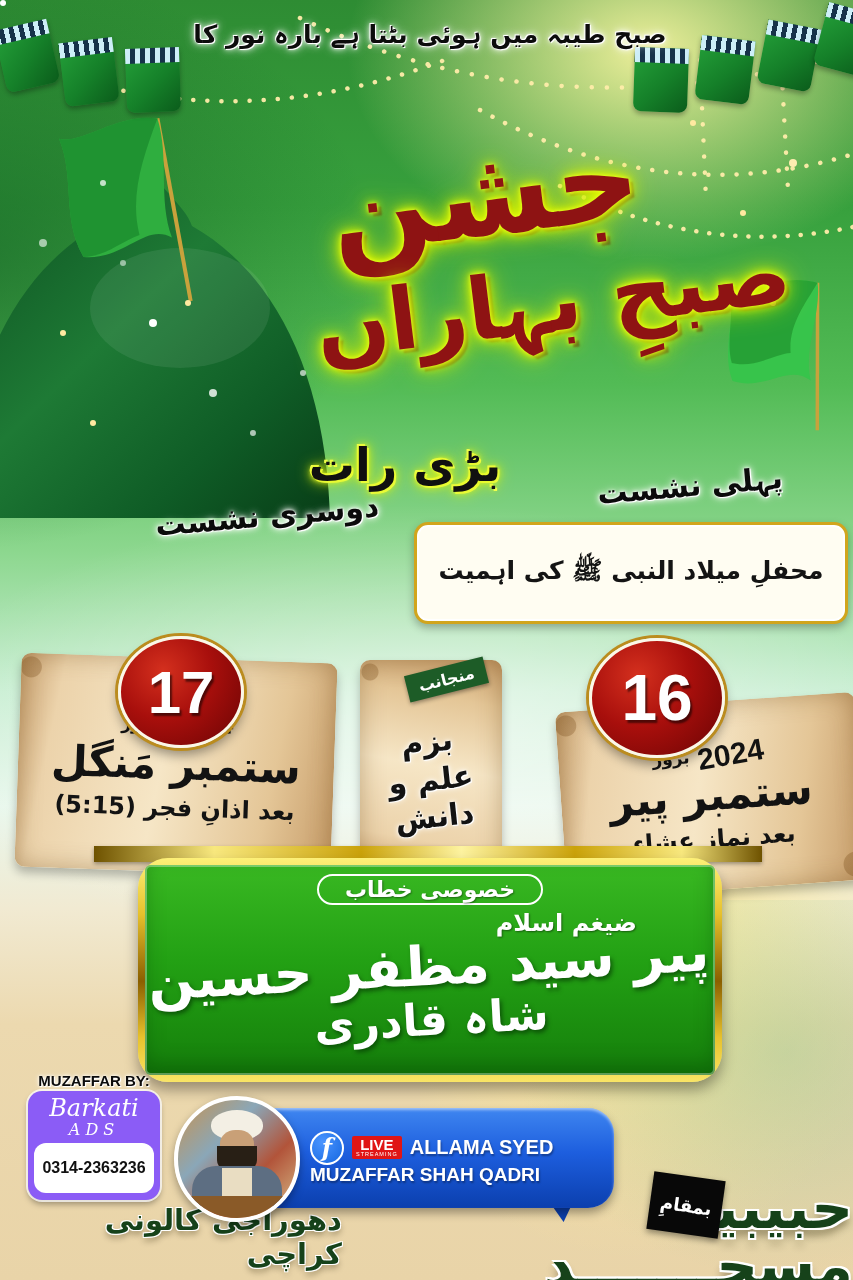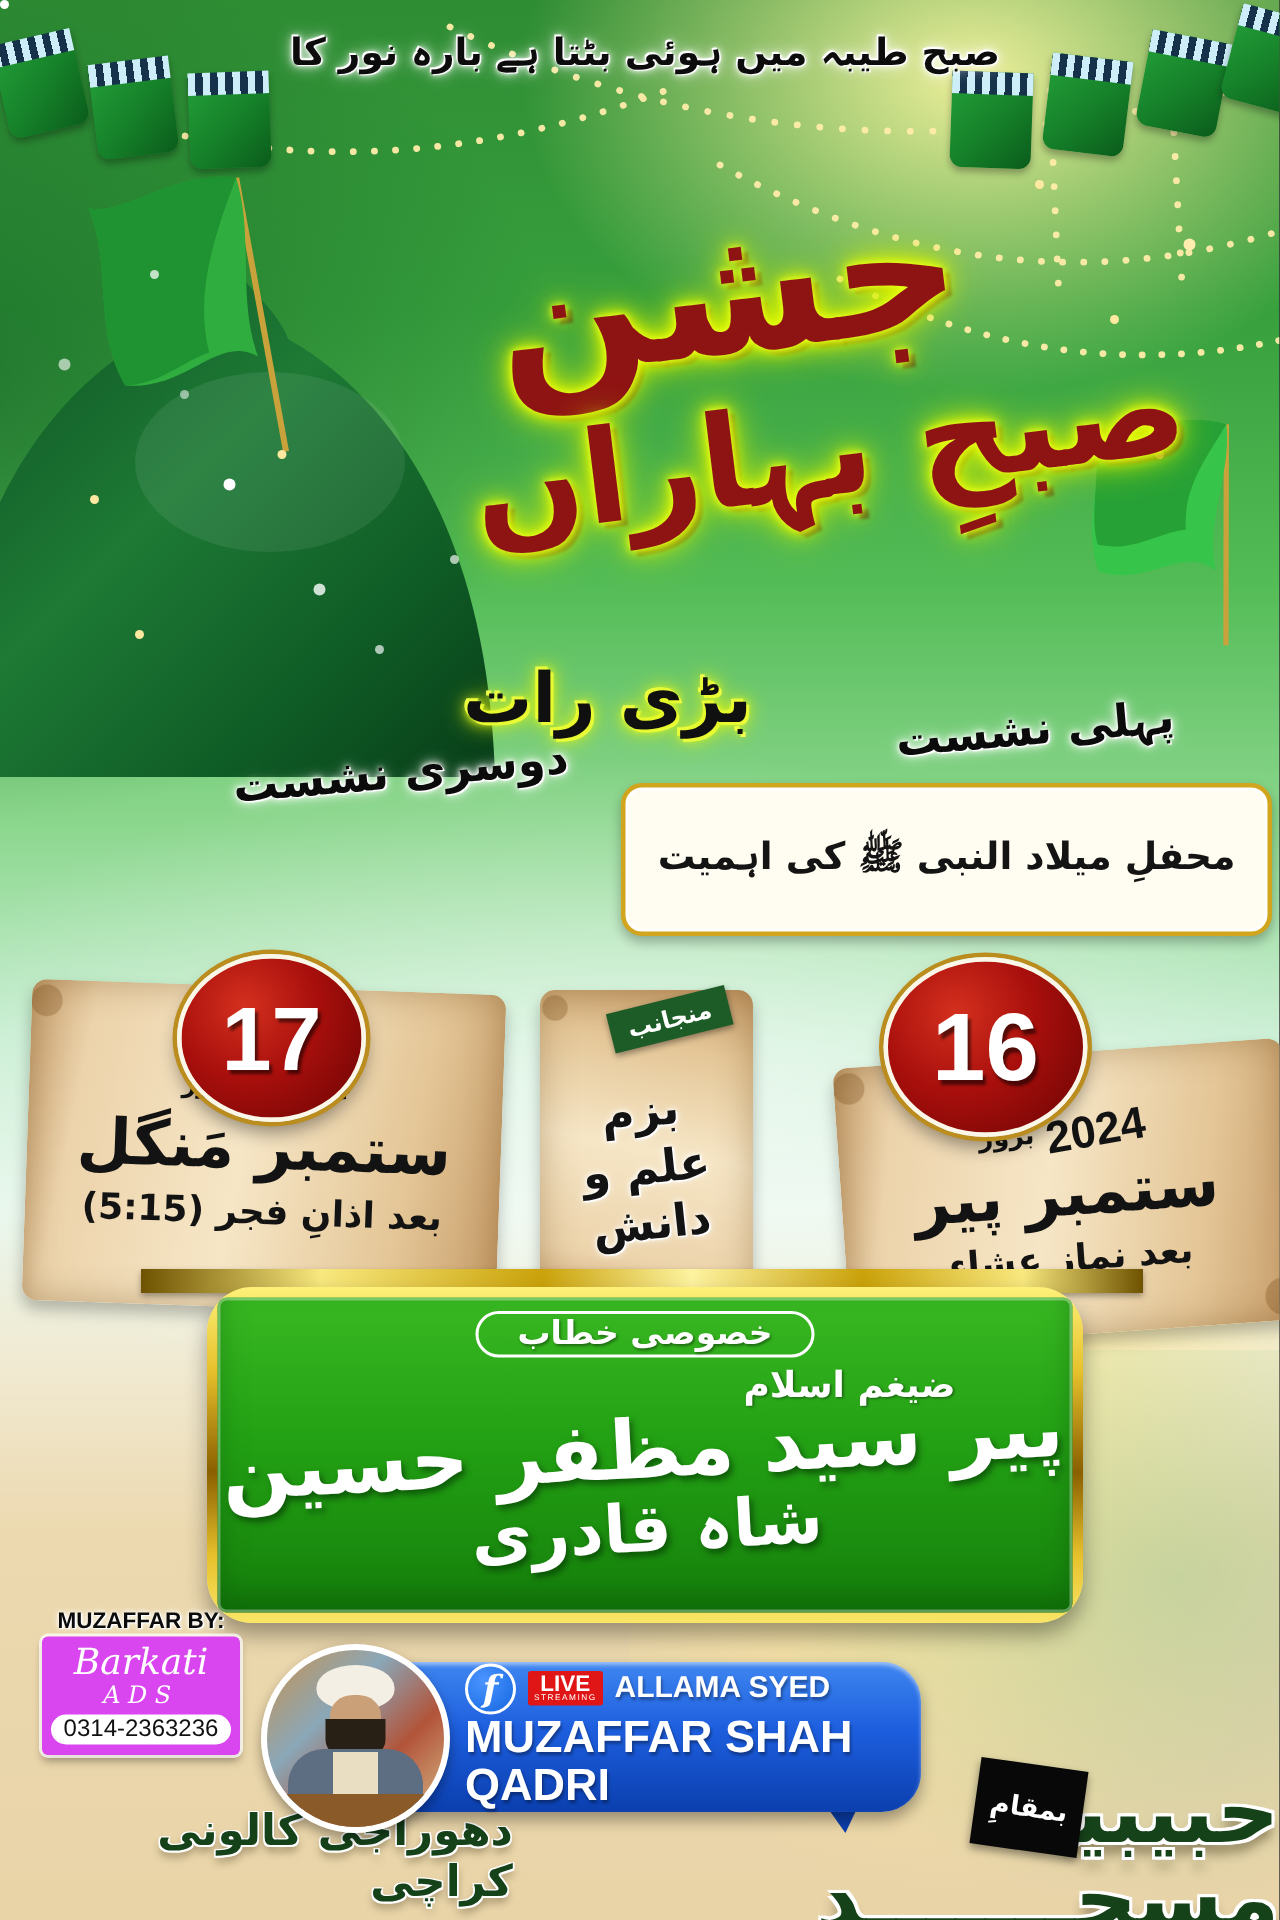--- a/index.html
+++ b/index.html
@@ -108,26 +108,26 @@
   .addr-honorific{align-self:flex-start;margin:4px 78px 0 0;font-size:24px;font-weight:bold;
     text-shadow:1px 1px 2px rgba(0,0,0,.45);}
   .addr-name{transform:rotate(-3deg);text-align:center;font-weight:bold;line-height:1.02;margin-top:2px;
     text-shadow:2px 3px 4px rgba(0,40,0,.55);}
   .addr-name .n1{font-size:54px;}
   .addr-name .n2{font-size:44px;display:block;margin-top:4px;}
   
   .designer{position:absolute;left:28px;top:1072px;width:132px;z-index:7;text-align:center;}
   .designer-label{font-family:"Liberation Sans",sans-serif;font-size:15px;font-weight:bold;color:#0c0c0c;
     text-shadow:0 0 3px #fff,0 0 5px #fff,1px 1px 0 #fff;}
-  .designer-box{margin-top:2px;background:#d946ef;border-radius:4px;padding:5px 6px 7px;
+  .designer-box{margin-top:2px;background:#8b5cf6;border-radius:14px;padding:5px 6px 7px;
     box-shadow:0 0 0 2px #ffffffbb, 0 4px 6px rgba(0,0,0,.35);}
   .designer-brand{font-family:"DejaVu Serif",serif;font-style:italic;font-size:24px;color:#fff;line-height:1;}
   .designer-sub{font-family:"DejaVu Serif",serif;font-style:italic;font-size:16px;color:#fff;letter-spacing:5px;line-height:1.2;}
-  .designer-phone{margin-top:4px;background:#fff;border-radius:12px;padding:1px 4px;
-    font-family:"Liberation Sans",sans-serif;font-size:16px;font-weight:normal;color:#111;}
+  .designer-phone{margin-top:4px;background:#fff;border-radius:12px;padding:16px 4px;
+    font-family:"Liberation Sans",sans-serif;font-size:16px;font-weight:bold;color:#111;}
   .photo{position:absolute;left:174px;top:1096px;width:118px;height:118px;border-radius:50%;z-index:9;
     border:4px solid #fff;overflow:hidden;box-shadow:0 4px 8px rgba(0,0,0,.35);
     background:linear-gradient(135deg,#c9924e 0%,#8aa7b8 35%,#b2543a 65%,#d8c08a 100%);}
   .ph-turban{position:absolute;left:33px;top:10px;width:52px;height:30px;border-radius:50% 50% 45% 45%;background:#f3efe4;}
   .ph-face{position:absolute;left:42px;top:30px;width:34px;height:30px;border-radius:45%;background:#c9a077;}
   .ph-beard{position:absolute;left:39px;top:46px;width:40px;height:28px;border-radius:0 0 50% 50%;background:#281f15;}
   .ph-body{position:absolute;left:14px;top:66px;width:90px;height:40px;border-radius:24px 24px 0 0;background:#5d6e82;}
   .ph-shawl{position:absolute;left:44px;top:68px;width:30px;height:32px;background:#e9ddc2;}
   .ph-desk{position:absolute;left:10px;top:96px;width:98px;height:22px;border-radius:4px;background:#8a5a28;}
   .blue-bar{position:absolute;left:232px;top:1108px;width:382px;height:100px;z-index:8;border-radius:26px;
@@ -140,21 +140,21 @@
   .fb-icon{width:34px;height:34px;border-radius:50%;background:radial-gradient(circle at 35% 30%,#4a94ff,#1567e0);
     border:2.5px solid #fff;display:flex;align-items:center;justify-content:center;
     font-family:"DejaVu Serif",serif;font-weight:bold;font-style:italic;font-size:24px;color:#fff;box-sizing:border-box;}
   .live-badge{background:#e01515;color:#fff;text-align:center;padding:1px 4px;border-radius:2px;
     font-family:"Liberation Sans",sans-serif;line-height:1;}
   .live-word{font-size:15px;font-weight:bold;display:block;}
   .streaming-word{font-size:5.5px;letter-spacing:1px;display:block;}
   .bar-name{font-family:"Liberation Sans",sans-serif;font-weight:bold;color:#fff;
     text-shadow:1px 2px 2px rgba(0,0,0,.35);line-height:1.08;}
   .bar-name .l1{font-size:20px;}
-  .bar-name .l2{font-size:30px;display:block;}
+  .bar-name .l2{font-size:19px;display:block;}
   .venue-badge{position:absolute;left:650px;top:1176px;width:72px;height:58px;z-index:8;background:#080808;
     transform:rotate(8deg);display:flex;align-items:center;justify-content:center;color:#fff;
     font-size:18px;font-weight:bold;direction:rtl;box-shadow:0 3px 6px rgba(0,0,0,.4);}
   .venue-line{position:absolute;left:0;top:1194px;width:853px;height:86px;z-index:7;display:flex;direction:rtl;
     align-items:center;justify-content:center;gap:12px;color:#16421a;font-weight:bold;}
   .venue-big{font-size:58px;line-height:1;
     text-shadow:-2px -2px 0 #fff,2px -2px 0 #fff,-2px 2px 0 #fff,2px 2px 0 #fff,0 2px 0 #fff,0 -2px 0 #fff,0 7px 8px rgba(40,30,0,.45);}
   .venue-small{font-size:29px;
     text-shadow:-1px -1px 0 #fff,1px -1px 0 #fff,-1px 1px 0 #fff,1px 1px 0 #fff,0 4px 6px rgba(40,30,0,.4);}
 </style>

